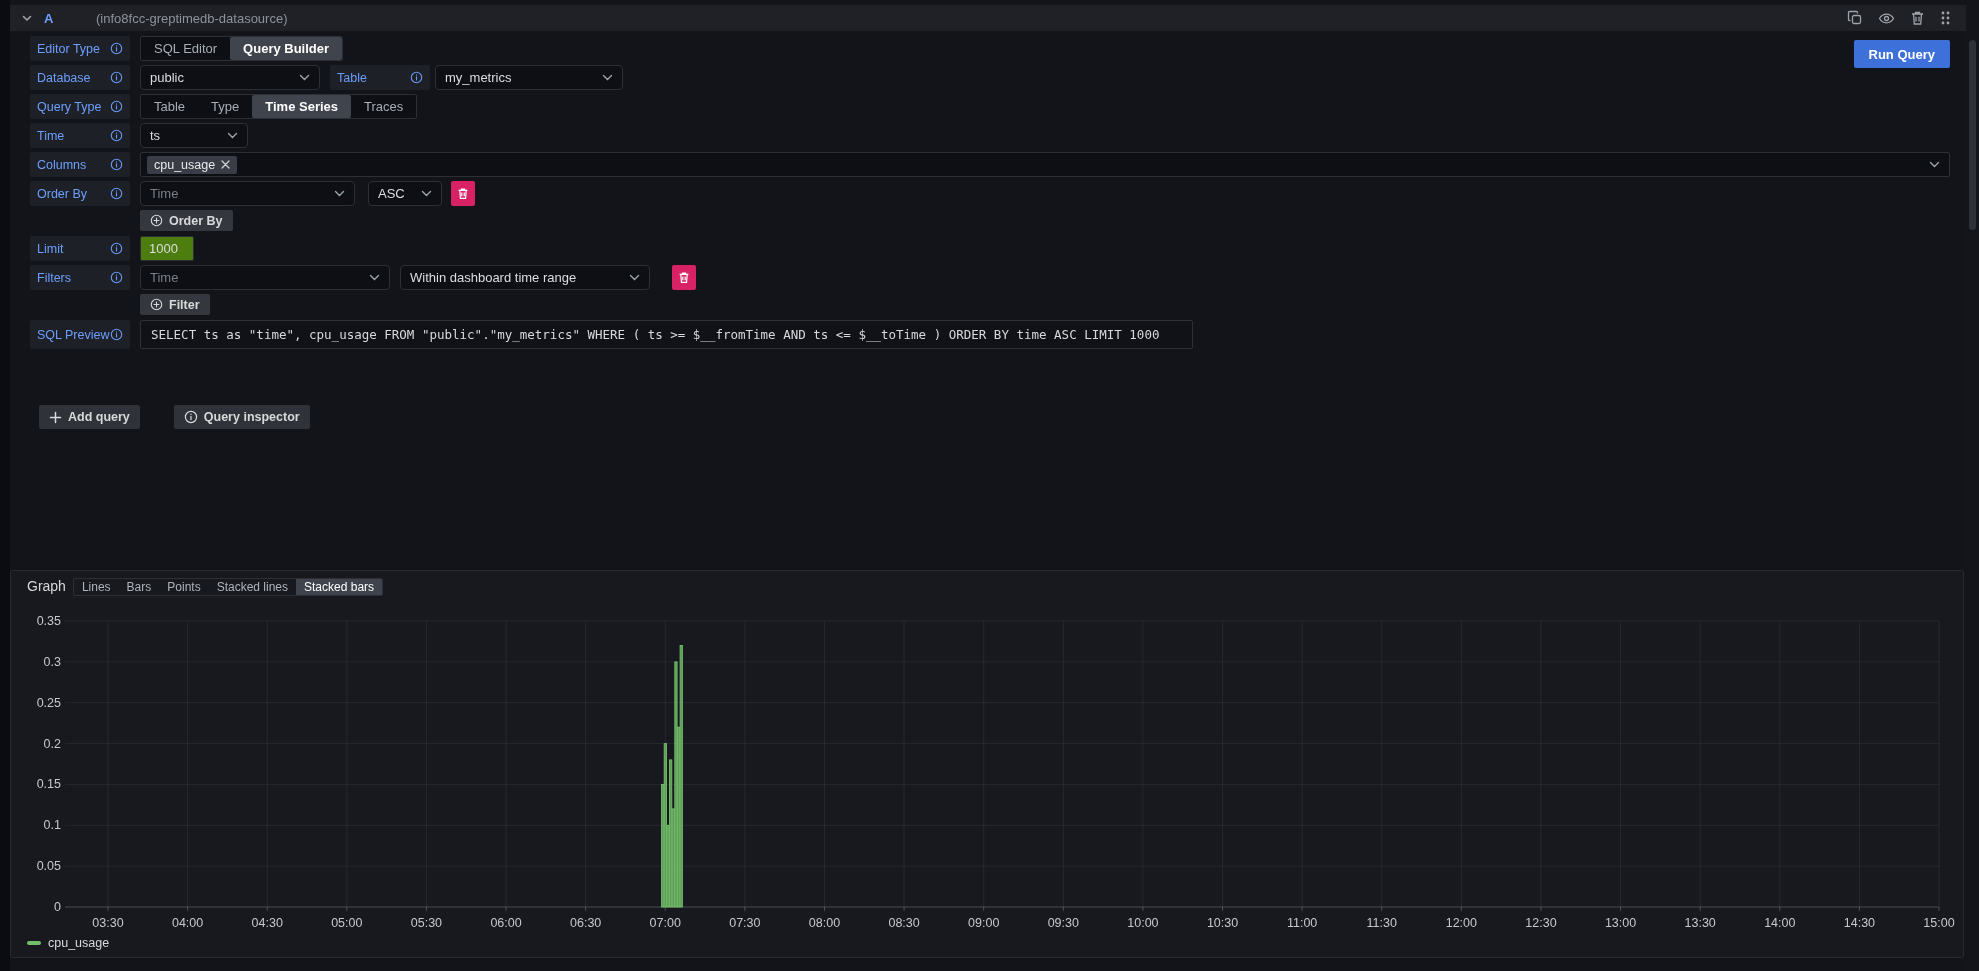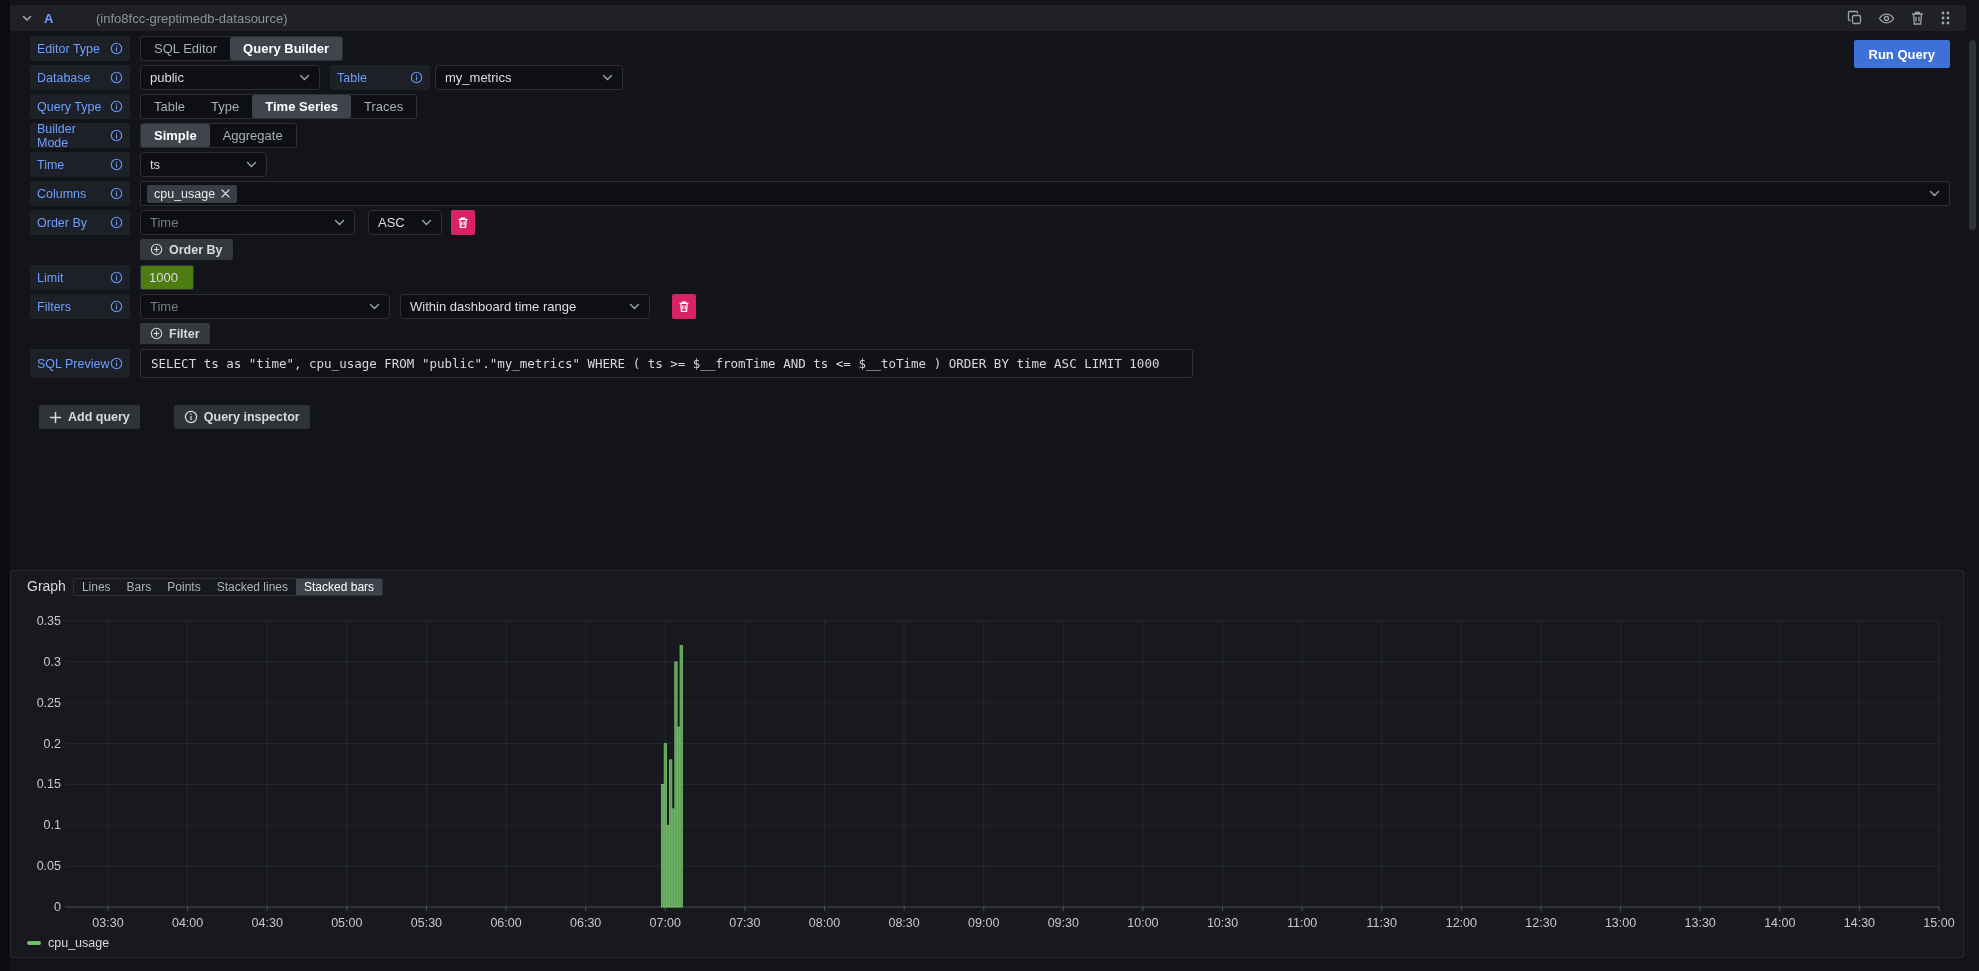--- a/index.html
+++ b/index.html
@@ -245,47 +245,32 @@
           </span>
       </div>
       <div class="segmented">
         <span class="seg">Table</span>
         <span class="seg">Type</span>
         <span class="seg active">Time Series</span>
         <span class="seg">Traces</span>
       </div>
     </div>
 
-    <div class="row">
-      <div class="field-label">
-        <span>Builder Mode</span>
-        <span class="info-icon">
-            <svg width="13" height="13" viewBox="0 0 14 14" fill="none" stroke="currentColor" stroke-width="1.2">
-              <circle cx="7" cy="7" r="5.6"></circle>
-              <path d="M7 6.3v3.4M7 4.2v.2" stroke-linecap="round"></path>
-            </svg>
-          </span>
-      </div>
-      <div class="segmented">
-        <span class="seg active">Simple</span>
-        <span class="seg">Aggregate</span>
-      </div>
-    </div>
 
     <div class="row">
       <div class="field-label">
         <span>Time</span>
         <span class="info-icon">
             <svg width="13" height="13" viewBox="0 0 14 14" fill="none" stroke="currentColor" stroke-width="1.2">
               <circle cx="7" cy="7" r="5.6"></circle>
               <path d="M7 6.3v3.4M7 4.2v.2" stroke-linecap="round"></path>
             </svg>
           </span>
       </div>
-      <div class="select" style="width:127px;">
+      <div class="select" style="width:108px;">
         <span>ts</span>
         <span class="chev">
             <svg width="11" height="7" viewBox="0 0 11 7">
               <path d="M1.5 1.5l4 4 4-4" fill="none" stroke="currentColor" stroke-width="1.4" stroke-linecap="round"></path>
             </svg>
           </span>
       </div>
     </div>
 
     <div class="row">

